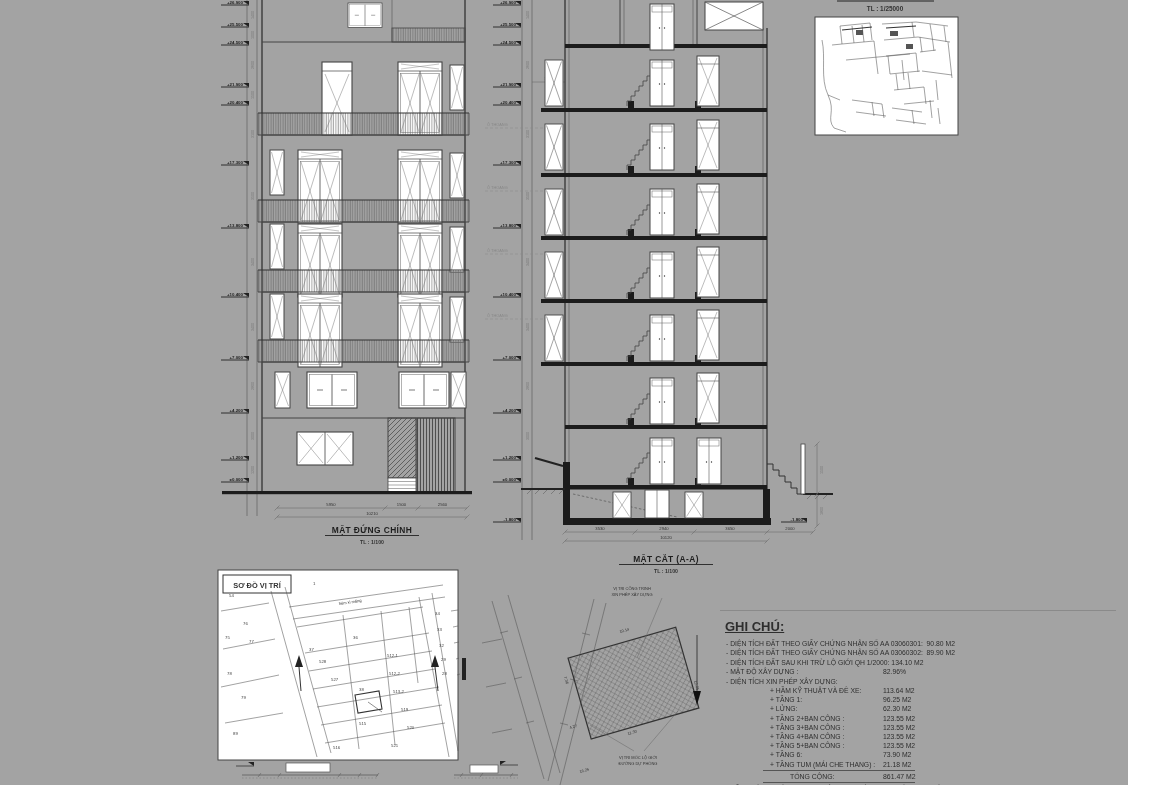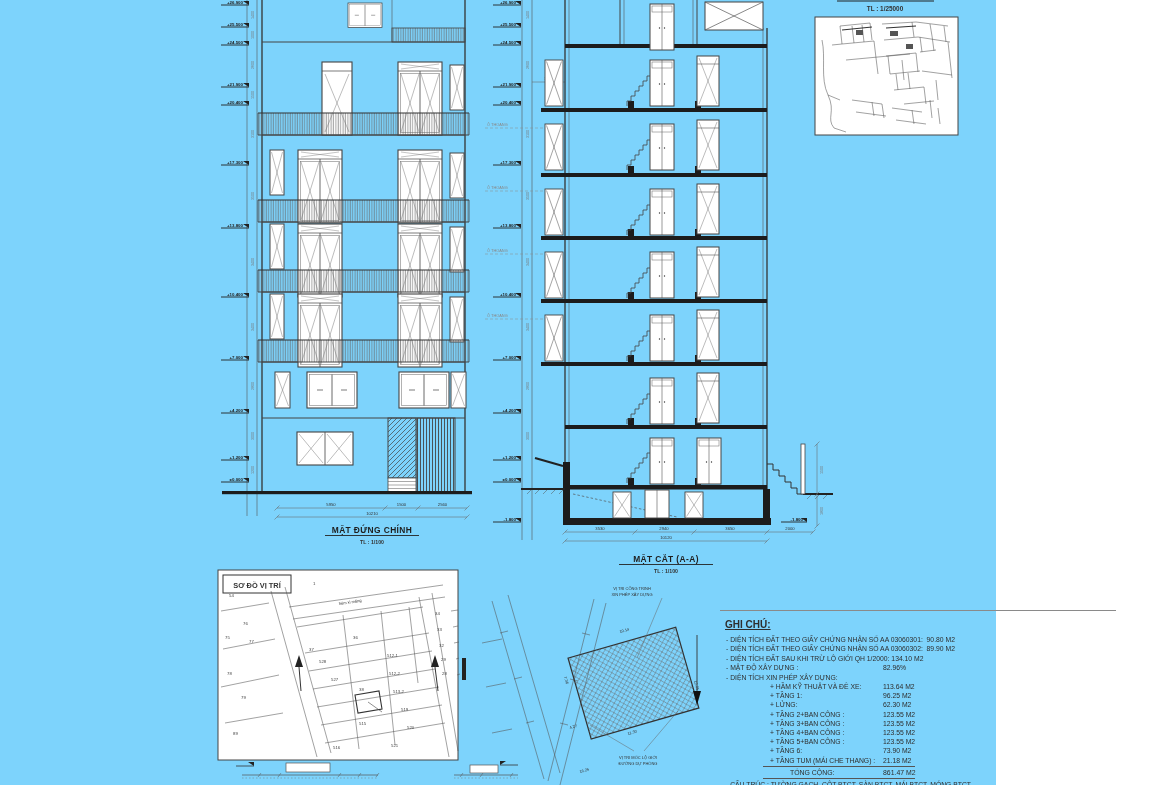--- a/index.html
+++ b/index.html
@@ -1,37 +1,37 @@
 <!DOCTYPE html>
 <html><head>
 <meta charset="utf-8">
 <style>
   html,body{margin:0;padding:0;background:#fff;width:1170px;height:785px;overflow:hidden}
-  .sheet{position:absolute;left:0;top:0;width:996px;height:785px;background:#7dd3fc;font-family:"Liberation Sans",sans-serif}
+  .sheet{position:absolute;left:0;top:0;width:1128px;height:785px;background:#a3a3a3;font-family:"Liberation Sans",sans-serif}
   svg{position:absolute;overflow:visible}
   svg text{font-family:"Liberation Sans",sans-serif;fill:#333}
   .lvl{font-size:4.4px;font-weight:bold;fill:#222}
   .vdim{font-size:3.6px;fill:#777}
   .dimt{font-size:4.2px;fill:#333}
   .ttl{font-size:8.4px;font-weight:bold;letter-spacing:.4px;fill:#1e1e1e}
   .sub{font-size:5.2px;font-weight:bold;fill:#333}
   .othoang{font-size:3.9px;fill:#888}
   .pn{font-size:4.3px;fill:#444}
   .pd{font-size:3.9px;fill:#333}
   .lab{font-size:4px;fill:#333}
   .flagline{stroke:#222;stroke-width:.9}
   .ln{stroke:#444;stroke-width:1;fill:none}
   .lnB{stroke:#333;stroke-width:1.3;fill:none}
   .ln2{stroke:#555;stroke-width:.6;fill:none}
   .lnT{stroke:#666;stroke-width:.5;fill:none}
   .dim{stroke:#666;stroke-width:.55;fill:none}
   .st{stroke:#555;stroke-width:.55;fill:none}
   .blk{fill:#1c1c1c}
   .notes{position:absolute;left:720px;top:610px;width:396px;color:#2e2e2e;border-top:1px solid #8a8a8a;padding-top:6px}
-  .notes .hd{font-size:10px;font-weight:bold;text-decoration:underline;margin:2px 0 5px 5px}
+  .notes .hd{font-size:13px;font-weight:bold;text-decoration:underline;margin:2px 0 5px 5px}
   .nl{font-size:6.8px;line-height:9.4px;margin-left:6px;white-space:pre}
   .drow{display:flex;font-size:6.8px;line-height:9.4px;margin-left:6px}
   .dlab{width:157px}
   .a-row{display:flex;font-size:6.8px;line-height:9.2px;margin-left:50px}
   .a-lab{width:113px}
   .rule{border-top:1px solid #555;width:152px;margin:1px 0 1px 43px}
   .t-row{display:flex;font-size:6.9px;line-height:9.6px;margin-left:70px}
   .t-lab{width:93px}
 </style>
 </head>

